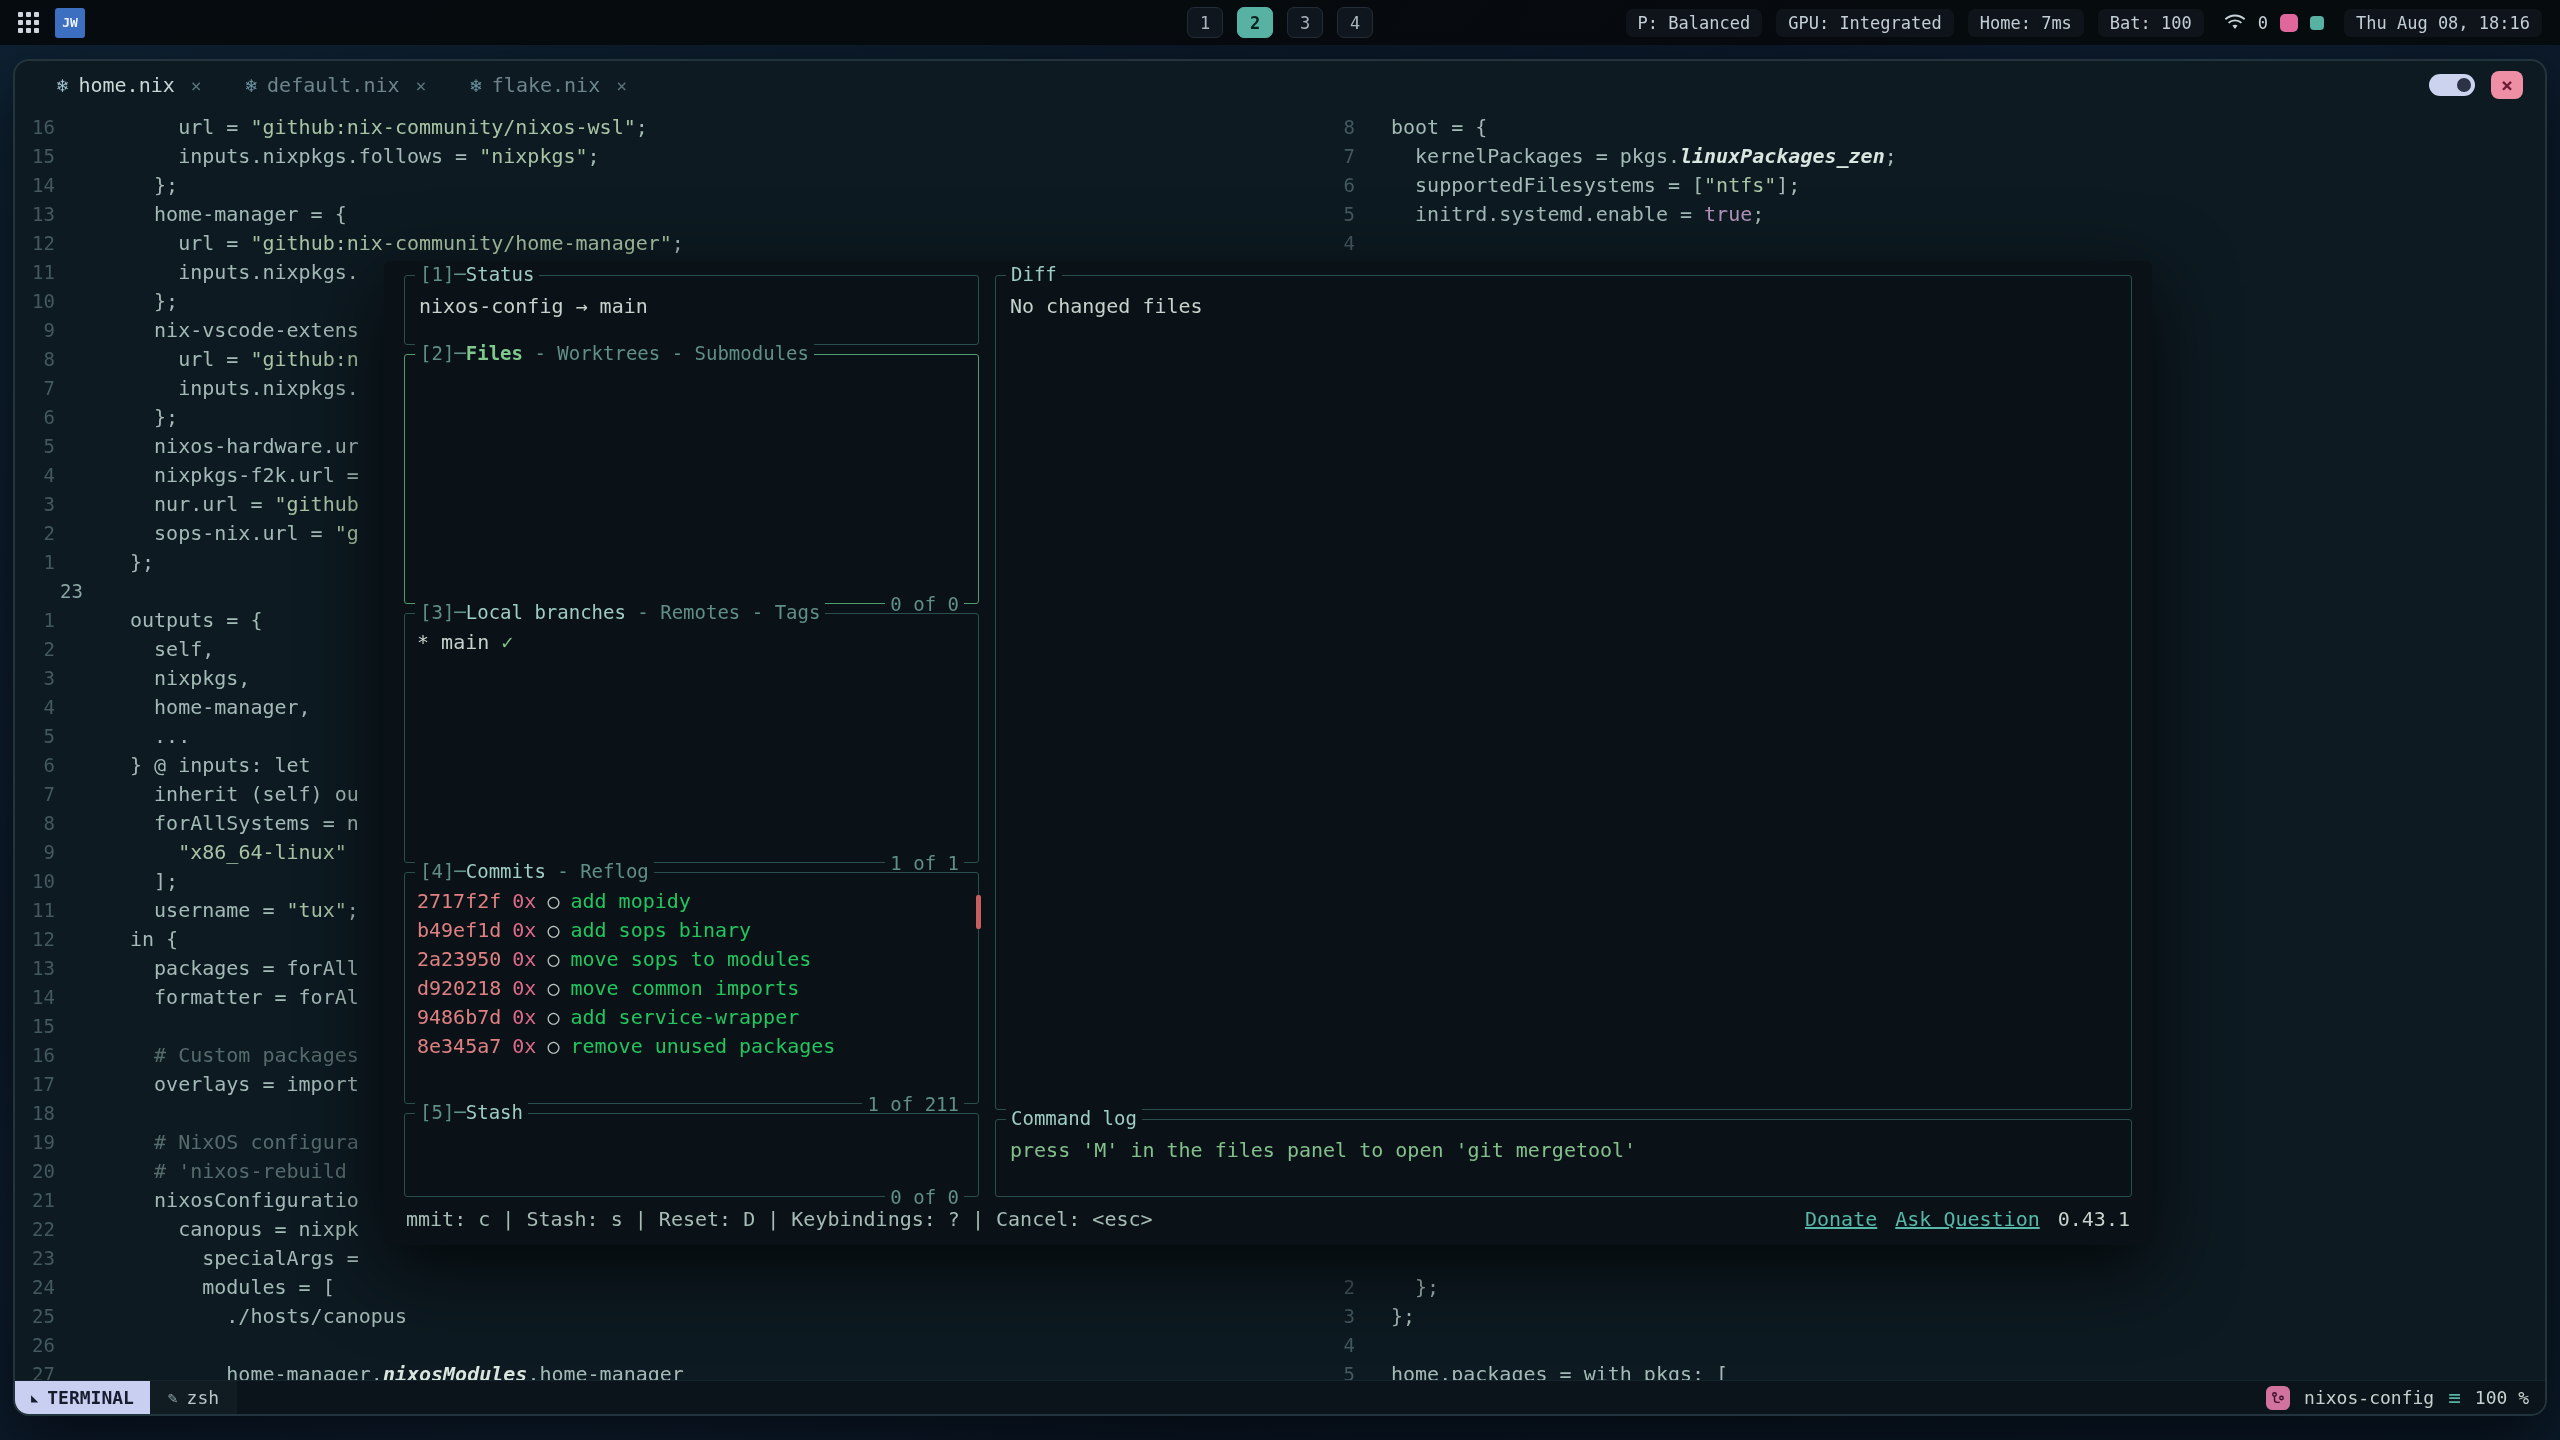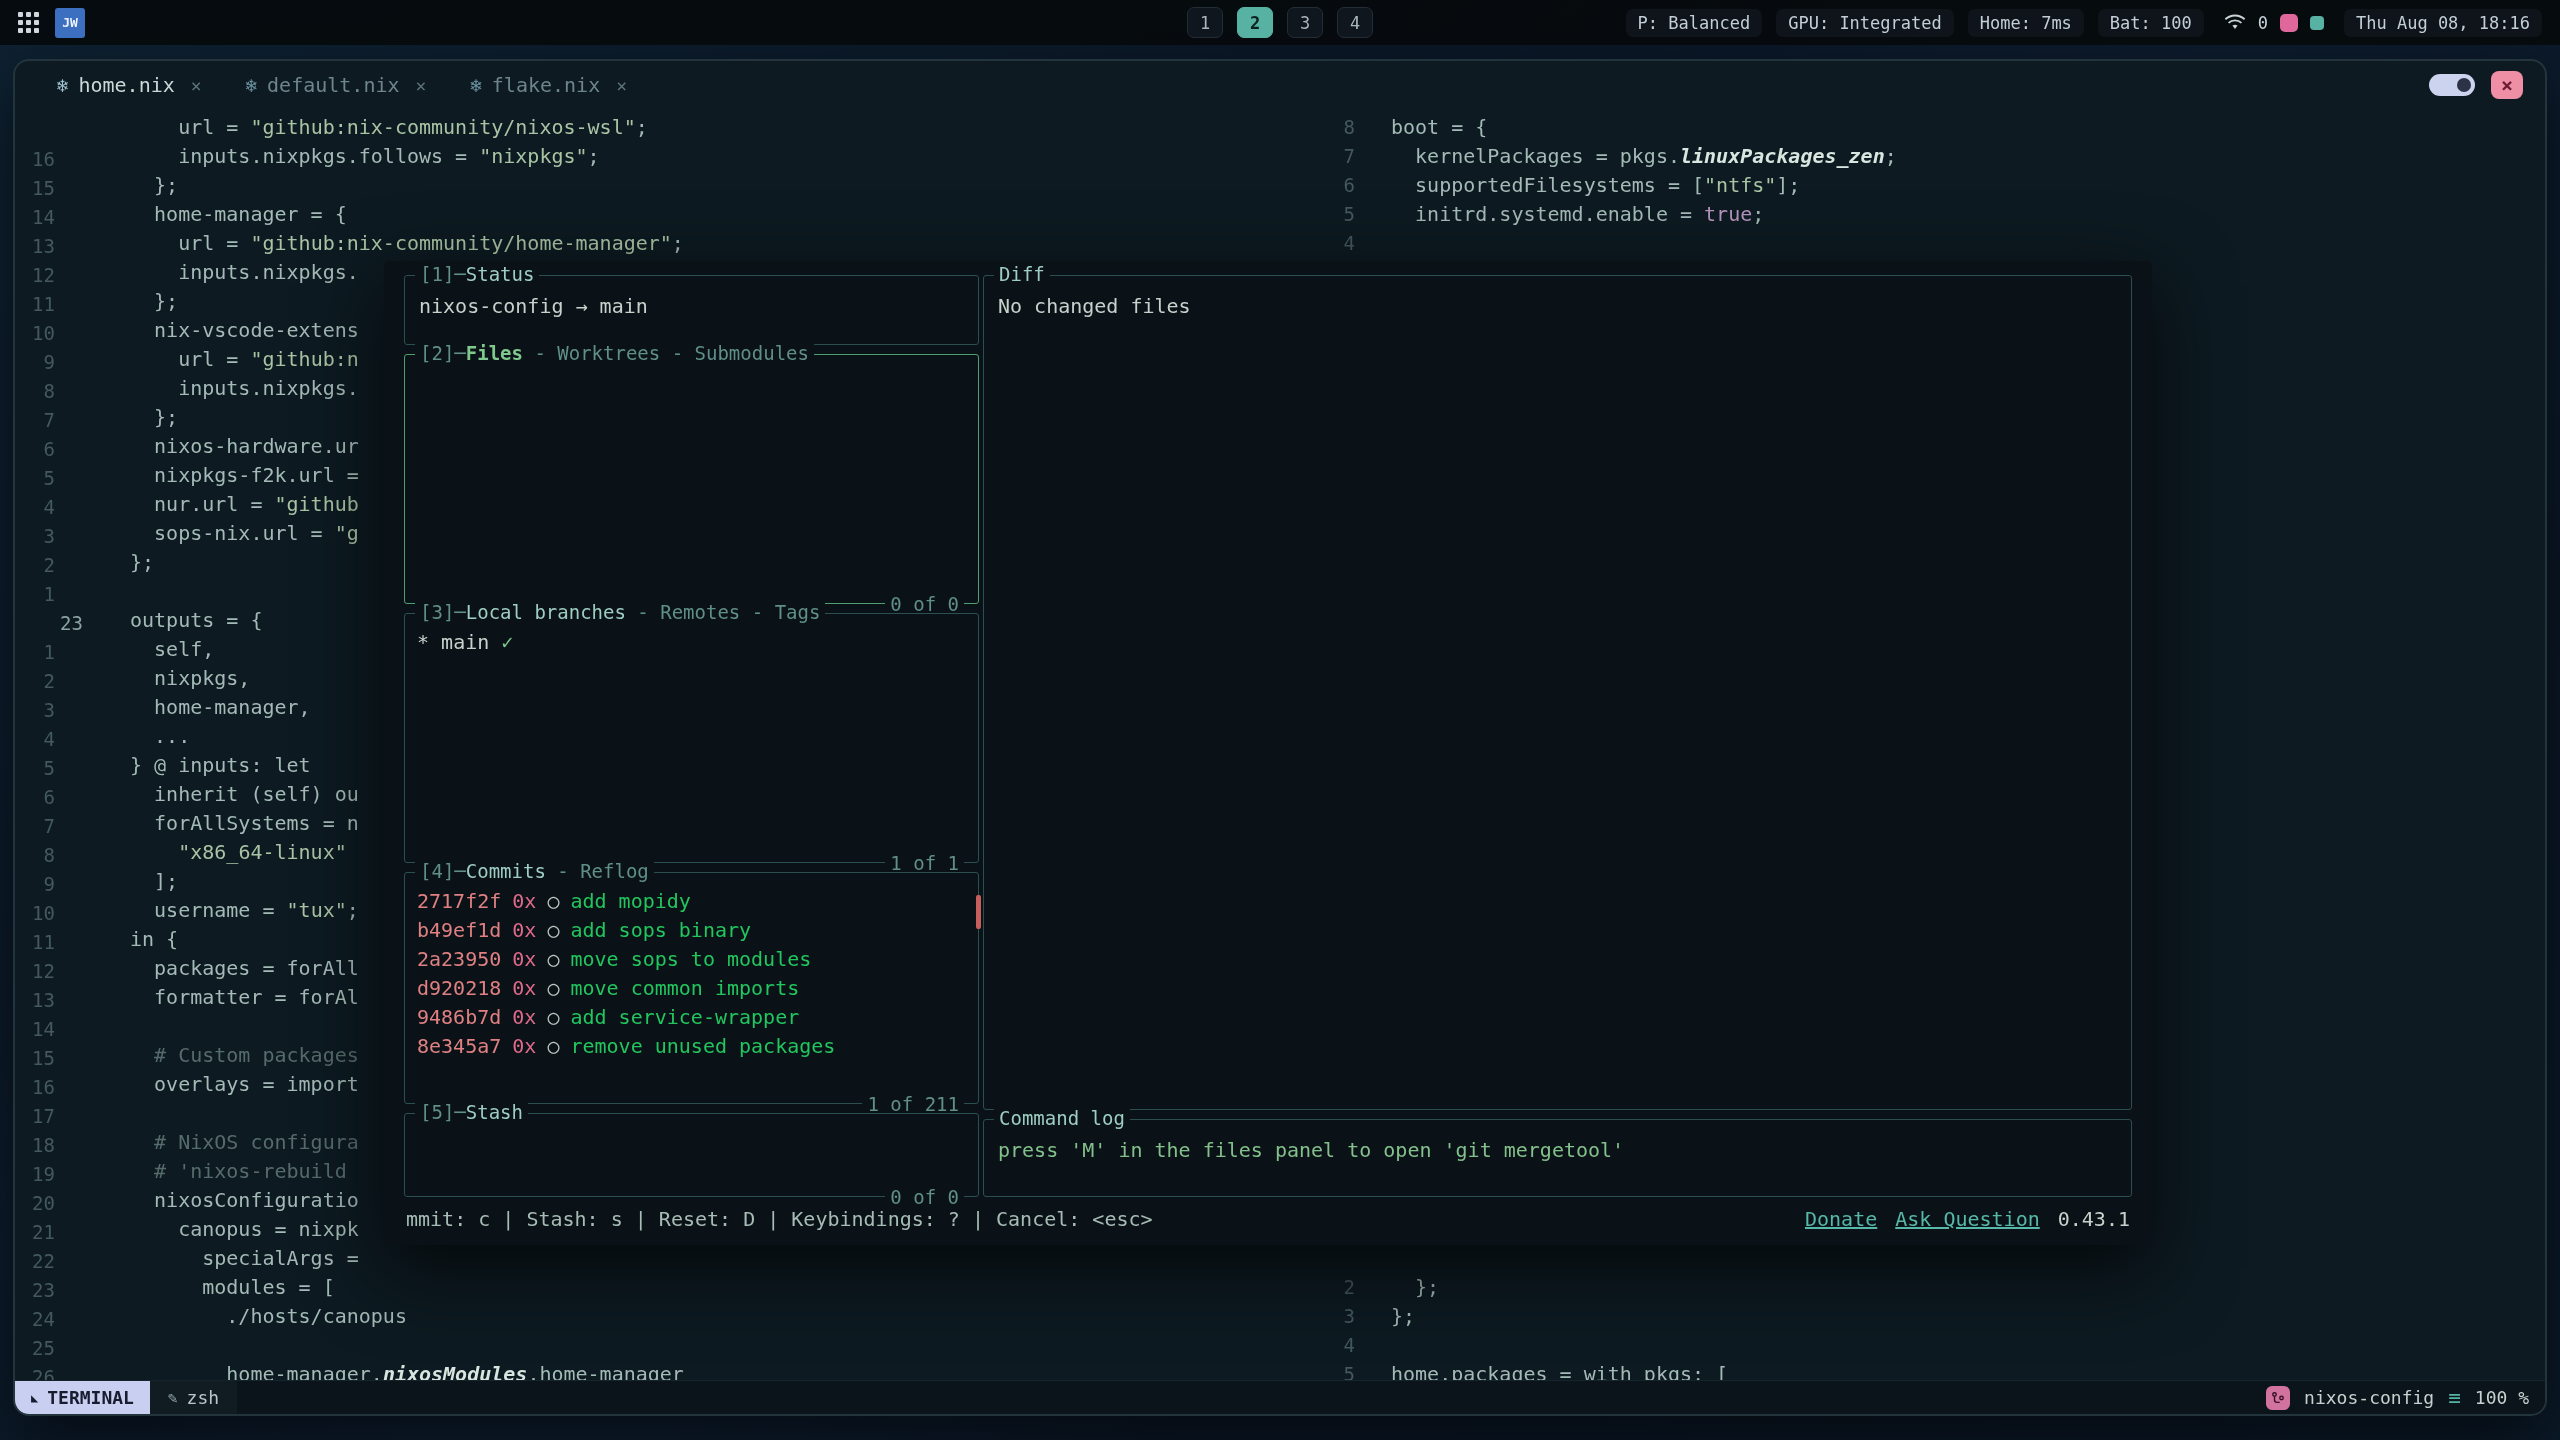--- a/index.html
+++ b/index.html
@@ -51,21 +51,21 @@
   .closebtn { width:32px; height:28px; border-radius:8px; background:#ee8fa6; color:#6d1b34;
     font-weight:bold; display:flex; align-items:center; justify-content:center; font-size:20px; }
 
   
   .editor { display:flex; height:1271px; overflow:hidden; padding-top:4px; }
   .pane { overflow:hidden; }
   .pane-left { width:1310px; flex:none; }
   .pane-right { flex:1; }
   .cl { display:flex; height:29px; line-height:29px; white-space:pre; font-size:20px; }
   .ln { flex:none; text-align:right; color:#44585f; font-size:19px; }
-  .pane-left .ln { width:40px;margin-top:32px; }
+  .pane-left .ln { width:40px; }
   .pane-left .code { margin-left:75px; }
   .pane-right .ln { width:30px; }
   .pane-right .code { margin-left:36px; }
   .cl.cur .ln { color:#8ba4a1; transform:translateX(28px); }
   .code { white-space:pre; }
   .s-p { color:#a4bab6; }
   .s-s { color:#a9c4a4; }
   .s-c { color:#566b6b; }
   .s-k { color:#b494bd; }
   .s-b { color:#d9e5df; font-weight:bold;font-style:italic; }
@@ -81,21 +81,21 @@
   .pencil { color:#93a8ac; font-size:16px; }
   .sb-right { margin-left:auto; display:flex; align-items:center; gap:14px; padding-right:16px; color:#c4d2cf; }
   .gitbadge { width:24px; height:24px; border-radius:6px; background:#d2729f;
     display:flex; align-items:center; justify-content:center; }
   .menu { color:#56b3a3; font-size:21px; }
 
   
   .lazygit { position:absolute; left:369px; top:200px; width:1768px; height:984px;
     background:#0a1217; border-radius:6px; box-shadow:0 24px 80px rgba(0,0,0,.7);
     padding:14px 20px; display:flex; flex-direction:column; z-index:50; font-size:20px; }
-  .lg-main { display:flex; gap:4px; flex:1; min-height:0; }
+  .lg-main { display:flex; gap:16px; flex:1; min-height:0; }
   .lg-left { width:575px; flex:none; display:flex; flex-direction:column; gap:9px; }
   .lg-right { flex:1; display:flex; flex-direction:column; gap:9px; }
   .panel { position:relative; border:1px solid #2b4f4e; border-radius:3px; }
   .pt { position:absolute; top:-13px; left:10px; background:#0a1217; padding:0 5px;
     font-size:19px; color:#5f8f87; white-space:pre; }
   .pt-main { color:#9ecdc2; }
   .panel-files { border-color:#4f9e72; }
   .panel-files .pt-main { color:#7fc98f; font-weight:bold; }
   .counter { position:absolute; bottom:-12px; right:14px; background:#0a1217; padding:0 5px;
     color:#5f8f87; font-size:19px; }

